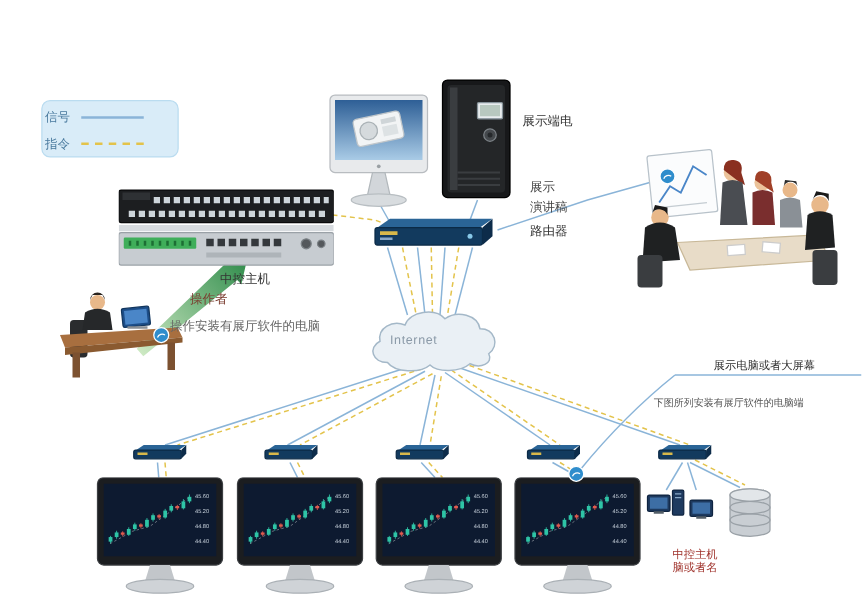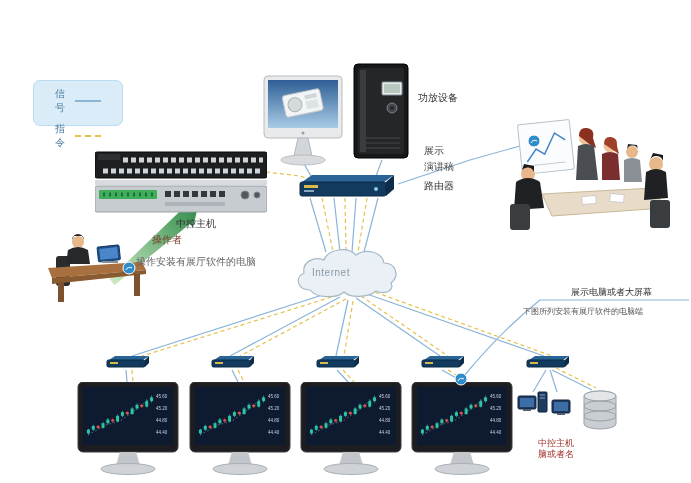--- a/index.html
+++ b/index.html
@@ -10,23 +10,23 @@
   .lines{z-index:1}
   .badges{z-index:6}
   .device{position:absolute;z-index:2}
   .lbl{position:absolute;z-index:4;color:#333;font-size:10px;white-space:nowrap;line-height:1.15}
   .lbl.small{font-size:10px;color:#666}
   .lbl.red{color:#7a3b2e}
   .lbl.maroon{color:#9e2f28;font-size:9px}
   .lbl.internet{color:#8b9aa8;font-size:10px;letter-spacing:.5px}
   .lbl.note-title{font-size:9px;color:#2e2e2e}
   .lbl.note-sub{font-size:8px;color:#555}
-  .legend{position:absolute;left:33px;top:80px;width:90px;height:46px;z-index:4;
+  .legend{position:absolute;left:33px;top:80px;width:110px;height:46px;z-index:4;
           background:#d9ecf8;border:1px solid #badcf0;border-radius:7px;
-          display:flex;flex-direction:column;justify-content:space-between;gap:7px;padding:6px 21px}
+          display:flex;flex-direction:column;justify-content:space-between;gap:7px;padding:6px 2px}
   .legend-row{display:flex;align-items:center;gap:9px}
   .legend-label{font-size:10px;color:#4a7a9e}
   .sample{display:inline-block;width:50px;height:0}
   .sample.solid{border-top:2px solid #8ab4d8}
   .sample.dashed{border-top:2px dashed #e3c34b}
 </style>
 </head>
 <body>
 
 <div class="canvas">
@@ -439,30 +439,30 @@
       <rect x="45" y="29" width="8" height="2" fill="#55606a"></rect>
       <g>
         <path d="M72,12 a16,5 0 0 1 32,0 v28 a16,5 0 0 1 -32,0 z" fill="#c9ced3" stroke="#9aa1a7"></path>
         <ellipse cx="88" cy="12" rx="16" ry="5" fill="#e2e6e9" stroke="#9aa1a7"></ellipse>
         <ellipse cx="88" cy="22" rx="16" ry="5" fill="none" stroke="#9aa1a7"></ellipse>
         <ellipse cx="88" cy="32" rx="16" ry="5" fill="none" stroke="#9aa1a7"></ellipse>
       </g>
     </svg>
   </div>
 
-  <div class="lbl" style="left:418px;top:92px">功放设备</div>
+  <div class="lbl" style="left:418px;top:92px">展示端电</div>
   <div class="lbl small" style="left:424px;top:145px;color:#444">展示</div>
   <div class="lbl small" style="left:424px;top:161px;color:#444">演讲稿</div>
   <div class="lbl" style="left:424px;top:180px">路由器</div>
   <div class="lbl" style="left:176px;top:218px">中控主机</div>
   <div class="lbl red" style="left:152px;top:234px;font-size:10px">操作者</div>
   <div class="lbl small" style="left:136px;top:256px">操作安装有展厅软件的电脑</div>
   <div class="lbl internet" style="left:312px;top:267px;width:70px;text-align:left">Internet</div>
   <div class="lbl note-title" style="left:571px;top:287px">展示电脑或者大屏幕</div>
-  <div class="lbl note-sub" style="left:523px;top:307px">下图所列安装有展厅软件的电脑端</div>
+  <div class="lbl note-sub" style="left:523px;top:318px">下图所列安装有展厅软件的电脑端</div>
   <div class="lbl maroon" style="left:538px;top:438px">中控主机</div>
   <div class="lbl maroon" style="left:538px;top:449px">脑或者名</div>
 
   <svg class="layer badges" width="691" height="483" viewBox="0 0 691 483">
     <g fill="#2f8dcc" stroke="#ffffff" stroke-width="1">
       <circle cx="129" cy="268" r="6"></circle>
       <circle cx="534" cy="141" r="6"></circle>
       <circle cx="461" cy="379" r="6"></circle>
     </g>
     <g stroke="#ffffff" stroke-width="1" fill="none">

